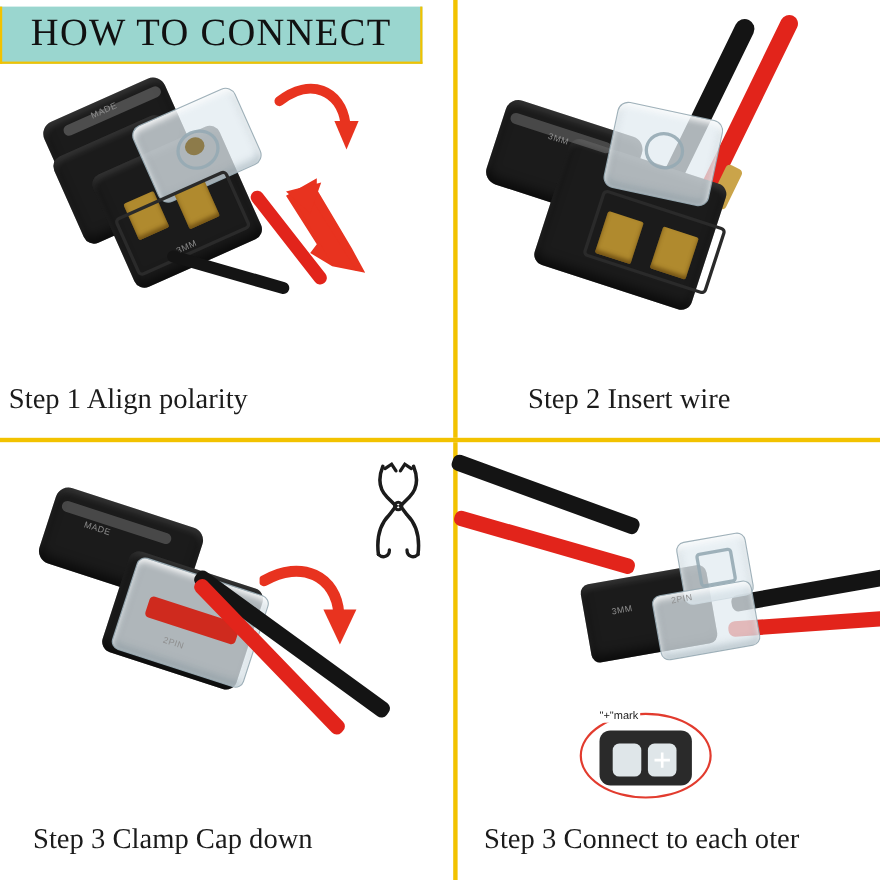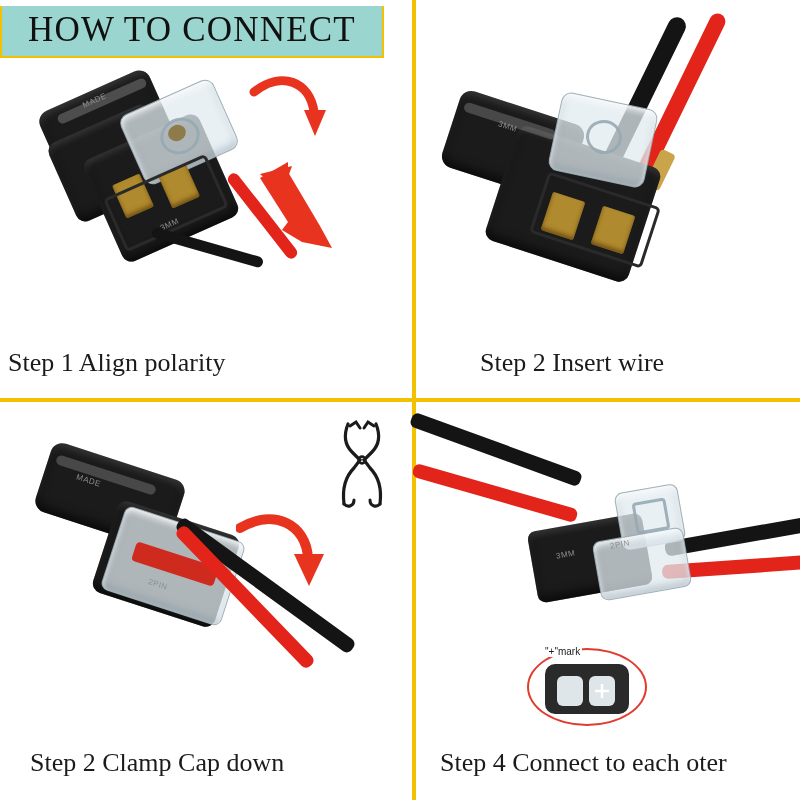--- a/index.html
+++ b/index.html
@@ -255,21 +255,21 @@
 
     <div class="wire" style="left:158px;top:148px;width:215px;height:15px;background:#141414;transform:rotate(36deg);"></div>
     <div class="wire" style="left:150px;top:160px;width:190px;height:14px;background:#e2241b;transform:rotate(46deg);"></div>
 
     <svg class="arrow-svg" style="left:236px;top:82px;" width="92" height="92" viewBox="0 0 92 92">
       <path d="M4 16 C 38 -4, 70 12, 72 46" stroke="#e8331f" stroke-width="10" fill="none" stroke-linecap="round"></path>
       <polygon points="58,42 88,42 73,74" fill="#e8331f"></polygon>
     </svg>
   </div>
 
-  <div class="caption" id="cap3">Step 2 Clamp Cap down</div>
+  <div class="caption" id="cap3">Step 3 Clamp Cap down</div>
 
   <svg id="tool-icon" viewBox="0 0 64 92">
     <path d="M18 6 C 14 16, 14 26, 22 34 L30 42 L24 50 C 16 58, 12 70, 14 86" stroke="#1b1b1b" stroke-width="3.2" fill="none" stroke-linecap="round"></path>
     <path d="M46 6 C 50 16, 50 26, 42 34 L34 42 L40 50 C 48 58, 52 70, 50 86" stroke="#1b1b1b" stroke-width="3.2" fill="none" stroke-linecap="round"></path>
     <path d="M20 8 L26 4 L30 10" stroke="#1b1b1b" stroke-width="3" fill="none" stroke-linecap="round"></path>
     <path d="M44 8 L38 4 L34 10" stroke="#1b1b1b" stroke-width="3" fill="none" stroke-linecap="round"></path>
     <circle cx="32" cy="42" r="3.4" fill="none" stroke="#1b1b1b" stroke-width="2.6"></circle>
     <path d="M14 86 C 18 90, 24 88, 24 82" stroke="#1b1b1b" stroke-width="3" fill="none" stroke-linecap="round"></path>
     <path d="M50 86 C 46 90, 40 88, 40 82" stroke="#1b1b1b" stroke-width="3" fill="none" stroke-linecap="round"></path>
   </svg>
@@ -300,15 +300,15 @@
       <rect x="4" y="4" width="84" height="50" rx="10" fill="#2a2a2a"></rect>
       <rect x="16" y="16" width="26" height="30" rx="6" fill="#dfe6e9"></rect>
       <rect x="48" y="16" width="26" height="30" rx="6" fill="#dfe6e9"></rect>
       <g stroke="#ffffff" stroke-width="2.4">
         <line x1="61" y1="24" x2="61" y2="38"></line>
         <line x1="54" y1="31" x2="68" y2="31"></line>
       </g>
     </svg>
   </div>
 
-  <div class="caption" id="cap4">Step 4 Connect to each oter</div>
+  <div class="caption" id="cap4">Step 3 Connect to each oter</div>
 
 </div>
 
 </body></html>

